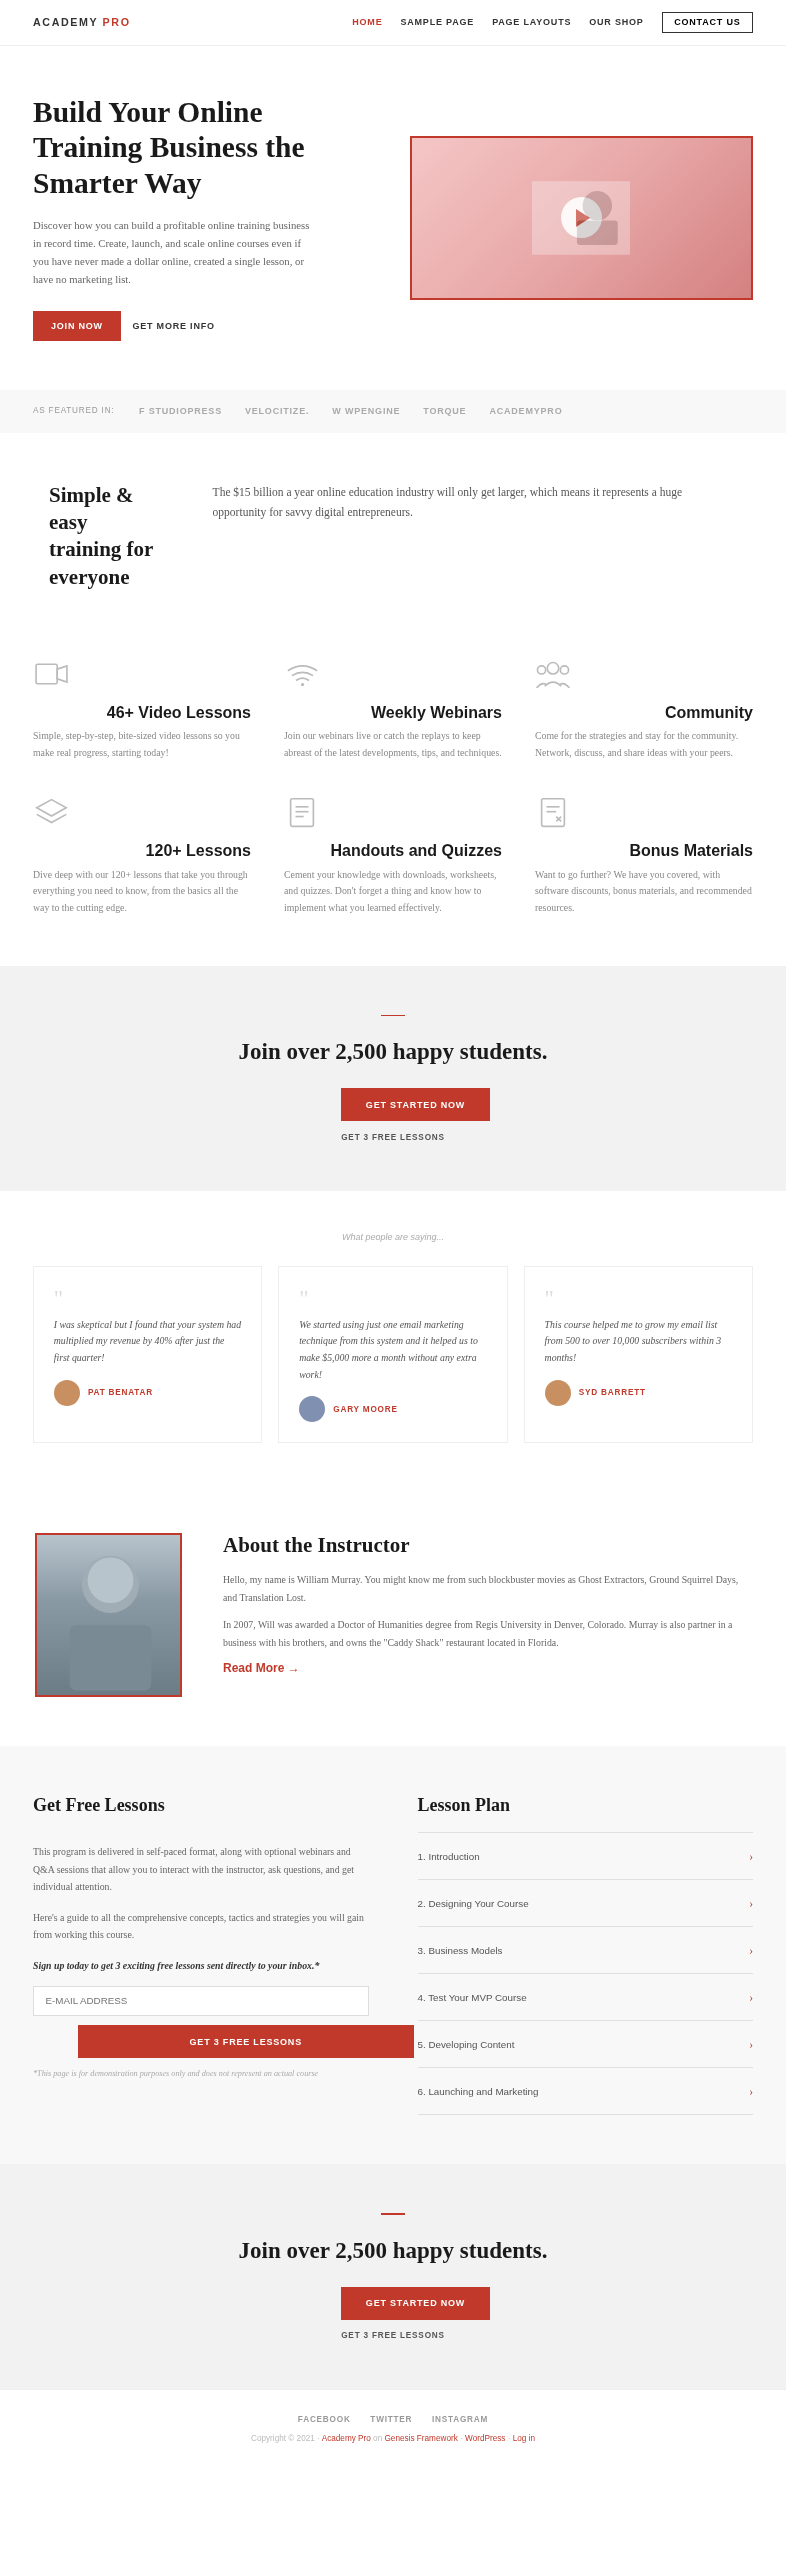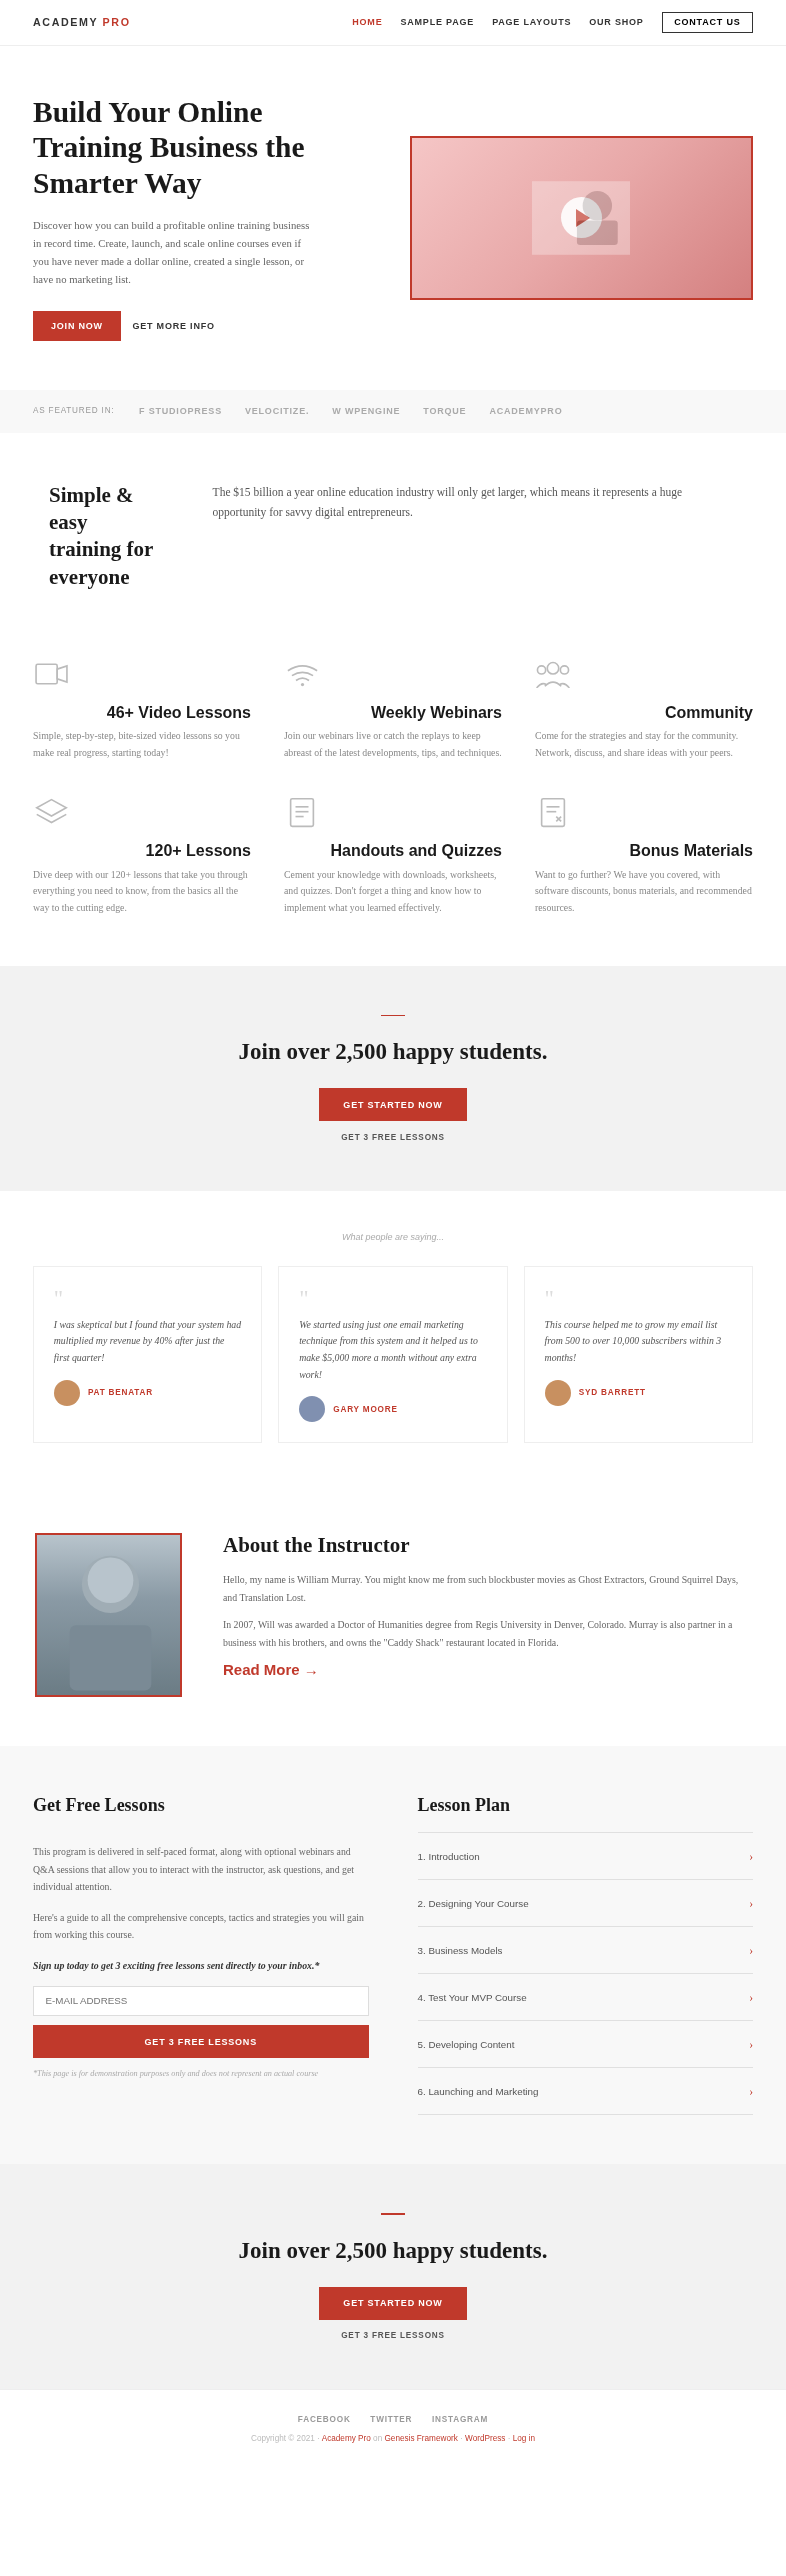--- a/index.html
+++ b/index.html
@@ -46,41 +46,41 @@
     .features-grid { display: grid; grid-template-columns: 1fr 1fr 1fr; gap: 33px 33px; }
     .feature-item { }
     .feature-icon { width: 36px; height: 36px; margin-bottom: 11.5px; color: #bbb; display: flex; align-items: center; justify-content: center; }
     .feature-item h3 { font-family: sans-serif; font-size: 16px; font-weight: 700; margin-bottom: 6.6px; color: #1a1a1a; text-align: right; }
     .feature-item p { font-size: 9.8px; line-height: 1.7; color: #888; }
 
     
     .cta-section { background: #f2f2f2; padding: 49px 33px; text-align: center; }
     .cta-section h2 { font-size: 23px; font-weight: 700; color: #1a1a1a; margin-bottom: 23px; }
     .cta-divider { width: 24.6px; height: 1.6px; background: #c0392b; margin: 0 auto 23px; }
-    .btn-red { background: #c0392b; color: #fff; border: none; padding: 11.5px 24.6px; font-family: sans-serif; font-size: 9px; font-weight: 700; letter-spacing: 0.8px; text-transform: uppercase; cursor: pointer; display: inline-block; }
+    .btn-red { background: #c0392b; color: #fff; border: none; padding: 11.5px 24.6px; font-family: sans-serif; font-size: 9px; font-weight: 700; letter-spacing: 0.8px; text-transform: uppercase; cursor: pointer; display: inline-block; margin-left: 45px; }
     .btn-link { display: block; margin-top: 11.5px; font-family: sans-serif; font-size: 8.2px; font-weight: 700; letter-spacing: 0.8px; text-transform: uppercase; color: #555; text-decoration: none; cursor: pointer; }
 
     
     .testimonials { max-width: 787px; margin: 0 auto; padding: 41px 33px; }
     .testimonials-label { text-align: center; font-family: sans-serif; font-size: 9px; color: #aaa; margin-bottom: 24.6px; font-style: italic; }
     .testimonials-grid { display: grid; grid-template-columns: 1fr 1fr 1fr; gap: 16.4px; }
     .testimonial-card { border: 0.8px solid #eee; padding: 19.7px; background: #fff; }
     .testimonial-quote { font-size: 23px; color: #ddd; font-family: serif; line-height: 1; margin-bottom: 6.6px; }
     .testimonial-text { font-size: 9.8px; line-height: 1.7; color: #555; font-style: italic; margin-bottom: 13px; }
     .testimonial-author { display: flex; align-items: center; gap: 8.2px; }
     .author-avatar { width: 26px; height: 26px; border-radius: 50%; background: #ddd; }
     .author-name { font-family: sans-serif; font-size: 8.2px; font-weight: 700; letter-spacing: 0.8px; text-transform: uppercase; color: #c0392b; }
 
     
     .instructor { max-width: 787px; margin: 0 auto; padding: 49px 35px; display: flex; gap: 41px; align-items: flex-start; }
     .instructor-img { width: 147px; height: 164px; background: linear-gradient(135deg, #e0e0e0, #c8c8c8); border: 2.5px solid #c0392b; flex-shrink: 0; display: flex; align-items: center; justify-content: center; overflow: hidden; }
     .instructor-img-inner { width: 100%; height: 100%; background: linear-gradient(180deg, #b8c4cc 0%, #8a9aa5 40%, #6b7c85 100%); }
     .instructor-content h2 { font-size: 21px; font-weight: 700; margin-bottom: 13px; color: #1a1a1a; }
     .instructor-content p { font-size: 9.8px; line-height: 1.8; color: #666; margin-bottom: 9.8px; }
-    .read-more { font-family: sans-serif; font-size: 15px; color: #c0392b; text-decoration: none; font-weight: 700; cursor: pointer; }
+    .read-more { font-family: sans-serif; font-size: 12px; color: #c0392b; text-decoration: none; font-weight: 700; cursor: pointer; }
 
     
     .lessons-section { background: #f8f8f8; padding: 49px 33px; }
     .lessons-inner { max-width: 787px; margin: 0 auto; display: flex; gap: 49px; }
     .free-lessons { flex: 1; }
     .free-lessons h2 { font-size: 18px; font-weight: 700; margin-bottom: 27px; color: #1a1a1a; }
     .free-lessons p { font-size: 9.8px; line-height: 1.8; color: #666; margin-bottom: 13px; }
     .free-lessons .signup-note { font-weight: 700; font-size: 9.8px; color: #333; margin-bottom: 11.5px; font-style: italic; }
     .email-input { width: 100%; padding: 8.2px 11.5px; border: 0.8px solid #ddd; font-size: 9.8px; margin-bottom: 9.8px; color: #999; }
     .lesson-plan { flex: 1; }

